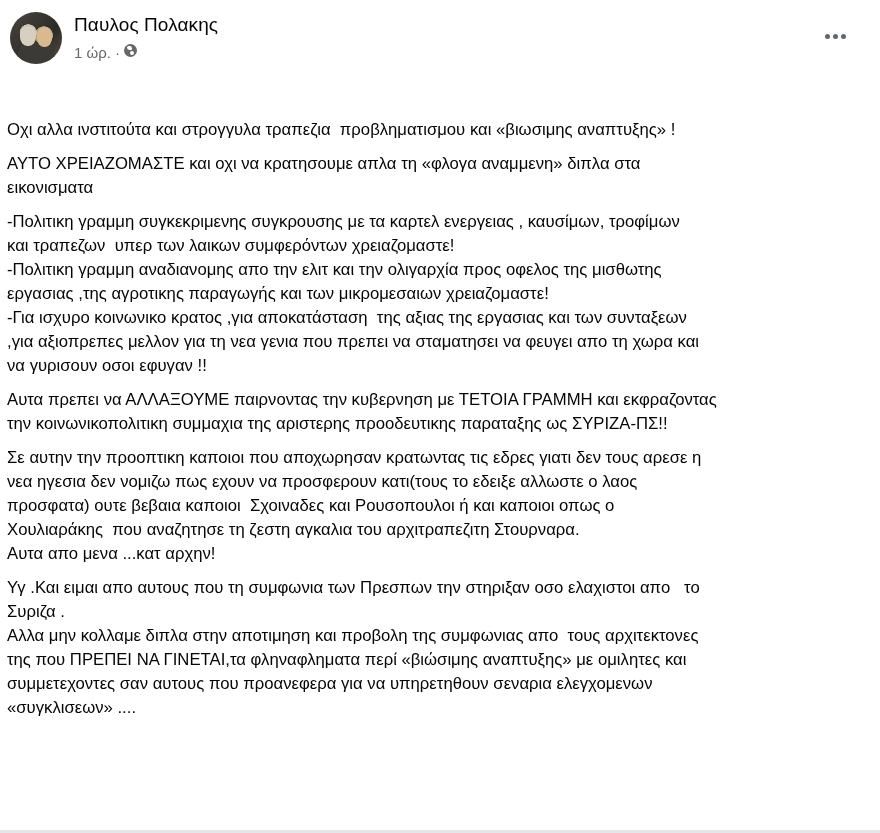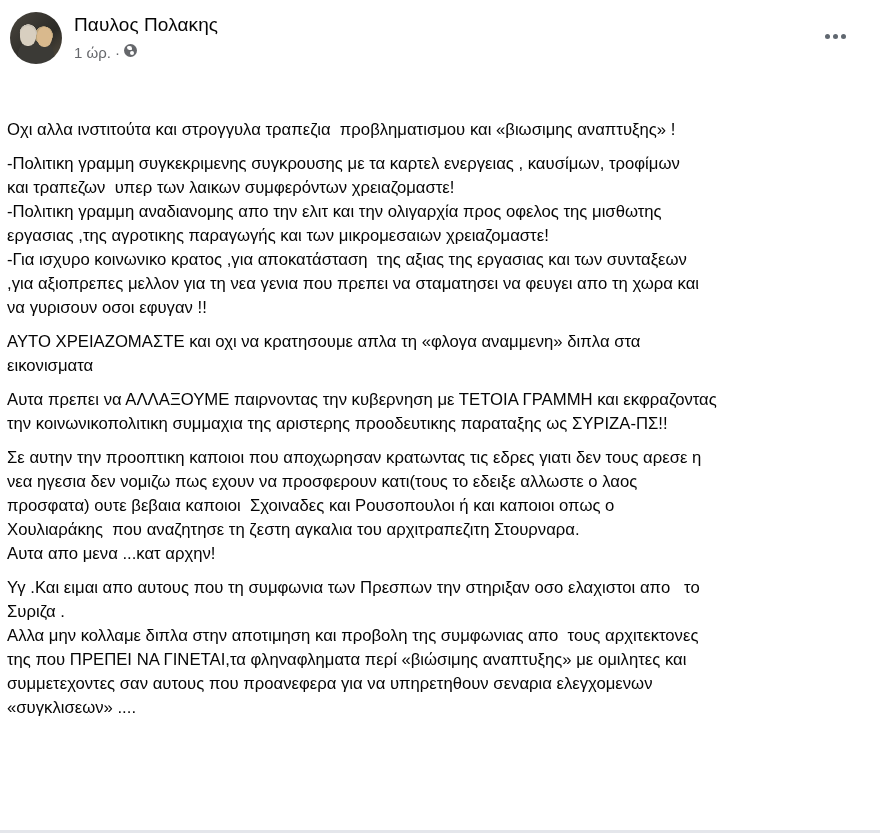--- a/index.html
+++ b/index.html
@@ -43,29 +43,29 @@
     </div>
     <div class="more">
       <span></span>
       <span></span>
       <span></span>
     </div>
   </div>
 
   <div class="content">
     <p>Οχι αλλα ινστιτούτα και στρογγυλα τραπεζια  προβληματισμου και «βιωσιμης αναπτυξης» !</p>
+    <p>ΑΥΤΟ ΧΡΕΙΑΖΟΜΑΣΤΕ και οχι να κρατησουμε απλα τη «φλογα αναμμενη» διπλα στα
+εικονισματα</p>
     <p>-Πολιτικη γραμμη συγκεκριμενης συγκρουσης με τα καρτελ ενεργειας , καυσίμων, τροφίμων
 και τραπεζων  υπερ των λαικων συμφερόντων χρειαζομαστε!
 -Πολιτικη γραμμη αναδιανομης απο την ελιτ και την ολιγαρχία προς οφελος της μισθωτης
 εργασιας ,της αγροτικης παραγωγής και των μικρομεσαιων χρειαζομαστε!
 -Για ισχυρο κοινωνικο κρατος ,για αποκατάσταση  της αξιας της εργασιας και των συνταξεων
 ,για αξιοπρεπες μελλον για τη νεα γενια που πρεπει να σταματησει να φευγει απο τη χωρα και
 να γυρισουν οσοι εφυγαν !!</p>
-    <p>ΑΥΤΟ ΧΡΕΙΑΖΟΜΑΣΤΕ και οχι να κρατησουμε απλα τη «φλογα αναμμενη» διπλα στα
-εικονισματα</p>
     <p>Αυτα πρεπει να ΑΛΛΑΞΟΥΜΕ παιρνοντας την κυβερνηση με ΤΕΤΟΙΑ ΓΡΑΜΜΗ και εκφραζοντας
 την κοινωνικοπολιτικη συμμαχια της αριστερης προοδευτικης παραταξης ως ΣΥΡΙΖΑ-ΠΣ!!</p>
     <p>Σε αυτην την προοπτικη καποιοι που αποχωρησαν κρατωντας τις εδρες γιατι δεν τους αρεσε η
 νεα ηγεσια δεν νομιζω πως εχουν να προσφερουν κατι(τους το εδειξε αλλωστε ο λαος
 προσφατα) ουτε βεβαια καποιοι  Σχοιναδες και Ρουσοπουλοι ή και καποιοι οπως ο
 Χουλιαράκης  που αναζητησε τη ζεστη αγκαλια του αρχιτραπεζιτη Στουρναρα.
 Αυτα απο μενα ...κατ αρχην!</p>
     <p>Υγ .Και ειμαι απο αυτους που τη συμφωνια των Πρεσπων την στηριξαν οσο ελαχιστοι απο   το
 Συριζα .
 Αλλα μην κολλαμε διπλα στην αποτιμηση και προβολη της συμφωνιας απο  τους αρχιτεκτονες

